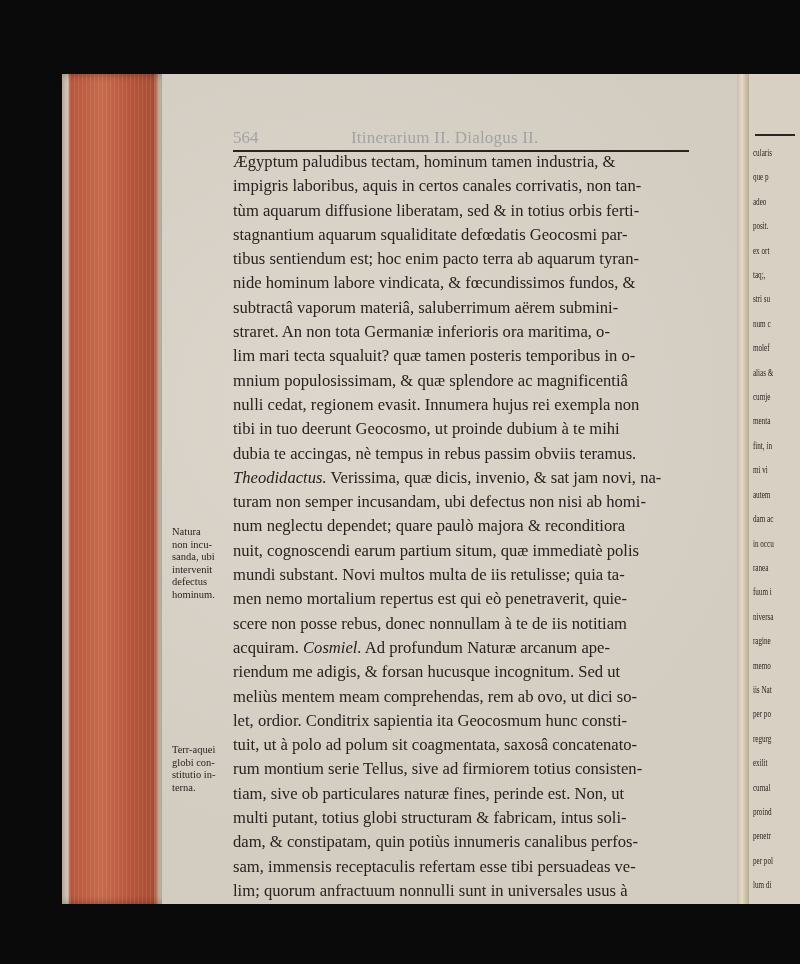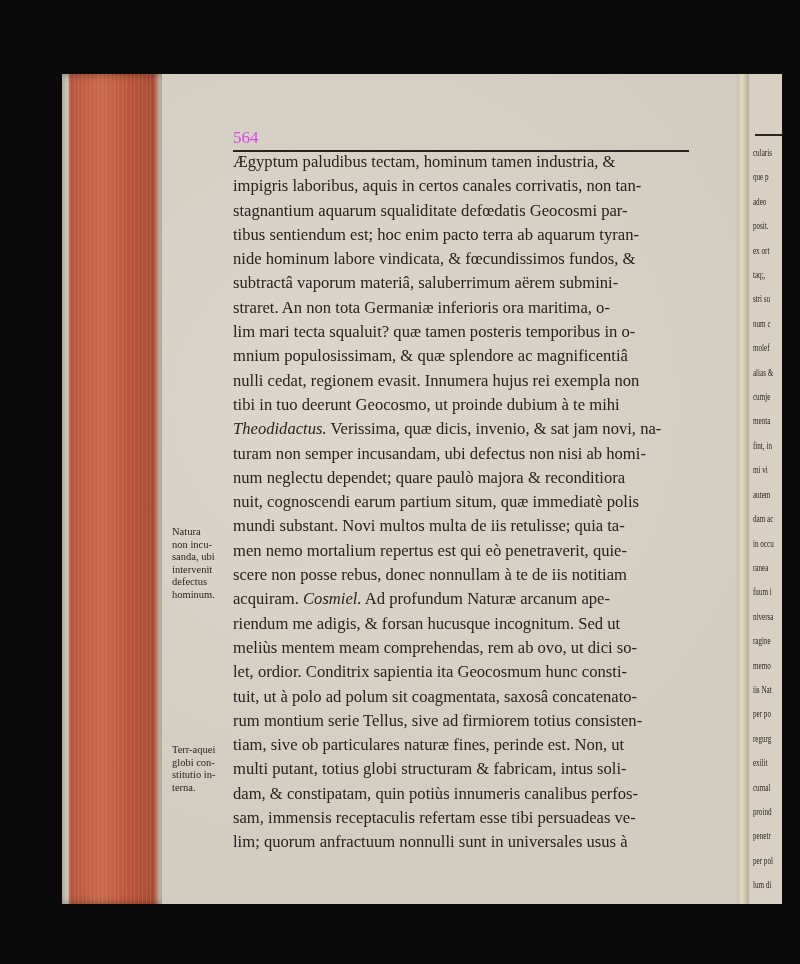--- a/index.html
+++ b/index.html
@@ -20,32 +20,32 @@
     .page {
       position:absolute; left:162px; top:74px; width:575px; height:830px;
       background:#d7d0c6;
       background-image:radial-gradient(circle at 30% 40%, #ddd6cc 0, #d3ccc1 70%);
     }
     .gutter {
       position:absolute; left:737px; top:74px; width:12px; height:830px;
       background:linear-gradient(90deg,#c9bfae,#e4d9c4 40%,#b8ab94);
     }
     .next-page {
-      position:absolute; left:749px; top:74px; width:33px; height:830px;
+      position:absolute; left:749px; top:74px; width:51px; height:830px;
       background:#d8d0c3; overflow:hidden;
     }
     .next-page .line {
       font-size:11px; color:#2b2622; line-height:24.4px; white-space:nowrap;
       padding-left:6px; transform:scaleX(0.65); transform-origin:left;
     }
     .next-page .rule { margin:60px 0 4px 6px; width:40px; border-top:2px solid #2b2622; }
     .header {
       position:absolute; left:233px; top:128px; width:456px; height:22px;
       border-bottom:2px solid #2a2421;
-      font-size:17px; color:#d946ef;
+      font-size:17px; color:#a3a3a3;
     }
     .header .pnum { position:absolute; left:0; top:0; }
     .header .title { position:absolute; left:118px; top:0; letter-spacing:0.2px; }
     .body-text {
       position:absolute; left:233px; top:150px; width:456px;
       font-size:16.6px; line-height:24.3px; color:#27221f;
     }
     .body-text .ln { white-space:nowrap; text-align:justify; height:24.3px; overflow:visible; }
     .body-text .it { font-style:italic; }
     .margin-note {
@@ -97,34 +97,37 @@
       <div class="line">proind</div>
       <div class="line">penetr</div>
       <div class="line">per pol</div>
       <div class="line">lum di</div>
       <div class="line">quia fl</div>
     </div>
 </div>
 
 <div class="header">
   <span class="pnum">564</span>
+  <span class="title">Itinerarium II. Dialogus II.</span>
 </div>
 
 <div class="body-text" id="body-text">
     <div class="ln">Ægyptum paludibus tectam, hominum tamen industria, &amp;</div>
     <div class="ln">impigris laboribus, aquis in certos canales corrivatis, non tan-</div>
+    <div class="ln">tùm aquarum diffusione liberatam, sed &amp; in totius orbis ferti-</div>
     <div class="ln">stagnantium aquarum squaliditate defœdatis Geocosmi par-</div>
     <div class="ln">tibus sentiendum est; hoc enim pacto terra ab aquarum tyran-</div>
     <div class="ln">nide hominum labore vindicata, &amp; fœcundissimos fundos, &amp;</div>
     <div class="ln">subtractâ vaporum materiâ, saluberrimum aërem submini-</div>
     <div class="ln">straret. An non tota Germaniæ inferioris ora maritima, o-</div>
     <div class="ln">lim mari tecta squaluit? quæ tamen posteris temporibus in o-</div>
     <div class="ln">mnium populosissimam, &amp; quæ splendore ac magnificentiâ</div>
     <div class="ln">nulli cedat, regionem evasit. Innumera hujus rei exempla non</div>
     <div class="ln">tibi in tuo deerunt Geocosmo, ut proinde dubium à te mihi</div>
+    <div class="ln">dubia te accingas, nè tempus in rebus passim obviis teramus.</div>
     <div class="ln"><span class="it">Theodidactus.</span> Verissima, quæ dicis, invenio, &amp; sat jam novi, na-</div>
     <div class="ln">turam non semper incusandam, ubi defectus non nisi ab homi-</div>
     <div class="ln">num neglectu dependet; quare paulò majora &amp; reconditiora</div>
     <div class="ln">nuit, cognoscendi earum partium situm, quæ immediatè polis</div>
     <div class="ln">mundi substant. Novi multos multa de iis retulisse; quia ta-</div>
     <div class="ln">men nemo mortalium repertus est qui eò penetraverit, quie-</div>
     <div class="ln">scere non posse rebus, donec nonnullam à te de iis notitiam</div>
     <div class="ln">acquiram. <span class="it">Cosmiel.</span> Ad profundum Naturæ arcanum ape-</div>
     <div class="ln">riendum me adigis, &amp; forsan hucusque incognitum. Sed ut</div>
     <div class="ln">meliùs mentem meam comprehendas, rem ab ovo, ut dici so-</div>

